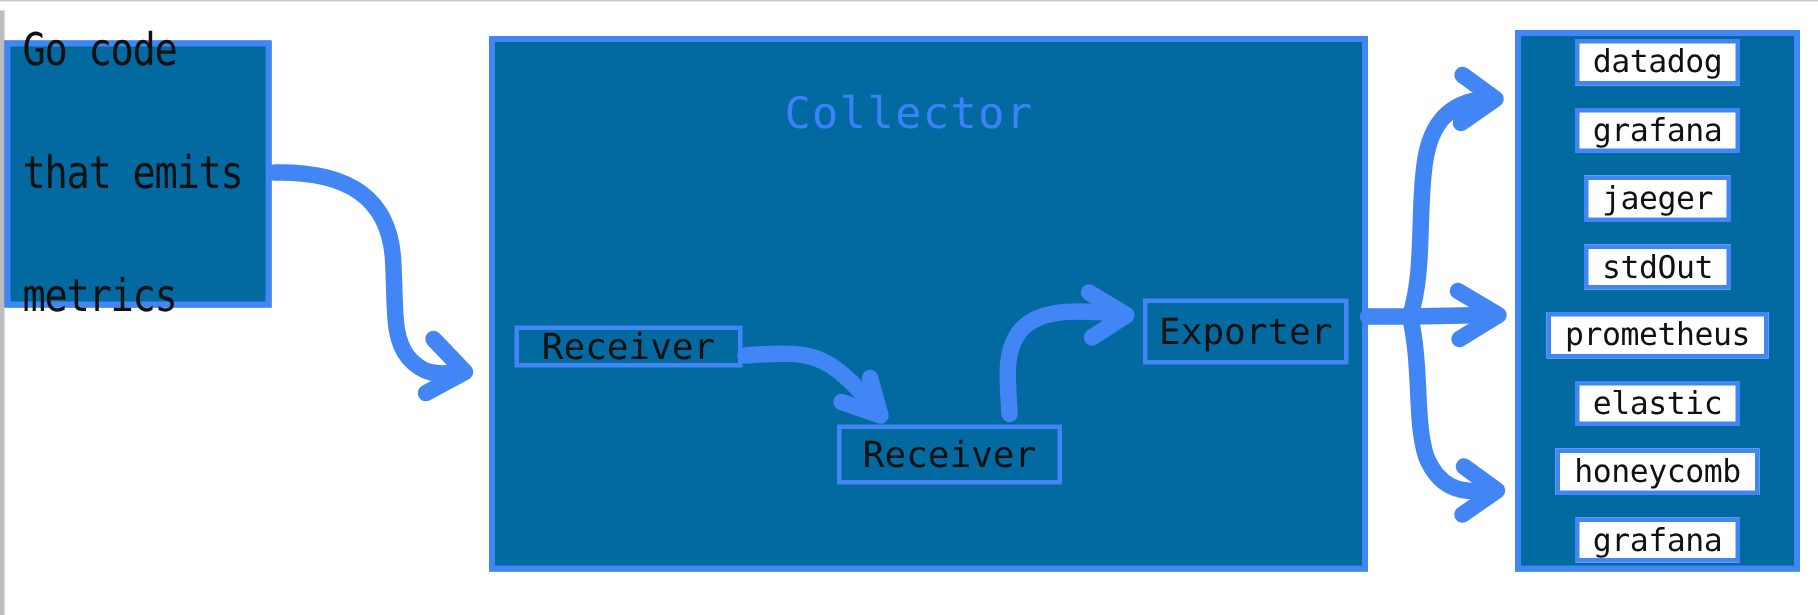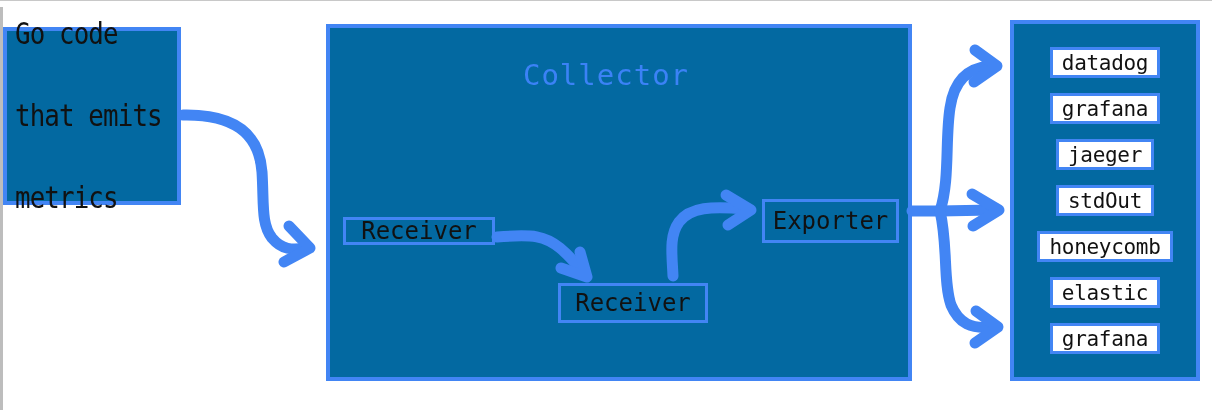--- a/index.html
+++ b/index.html
@@ -187,24 +187,27 @@
     <div class="backend-item">
       <span>grafana</span>
     </div>
     <div class="backend-item">
       <span>jaeger</span>
     </div>
     <div class="backend-item">
       <span>stdOut</span>
     </div>
     <div class="backend-item">
+      <span>prometheus</span>
+    </div>
+    <div class="backend-item">
+      <span>elastic</span>
+    </div>
+    <div class="backend-item">
       <span>honeycomb</span>
-    </div>
-    <div class="backend-item">
-      <span>elastic</span>
     </div>
     <div class="backend-item">
       <span>grafana</span>
     </div>
   </div>
 
   <svg class="arrows" viewBox="0 0 1212 410">
     <g fill="none" stroke="#4285f4" stroke-width="11" stroke-linecap="round" stroke-linejoin="round">
 
       <g>

